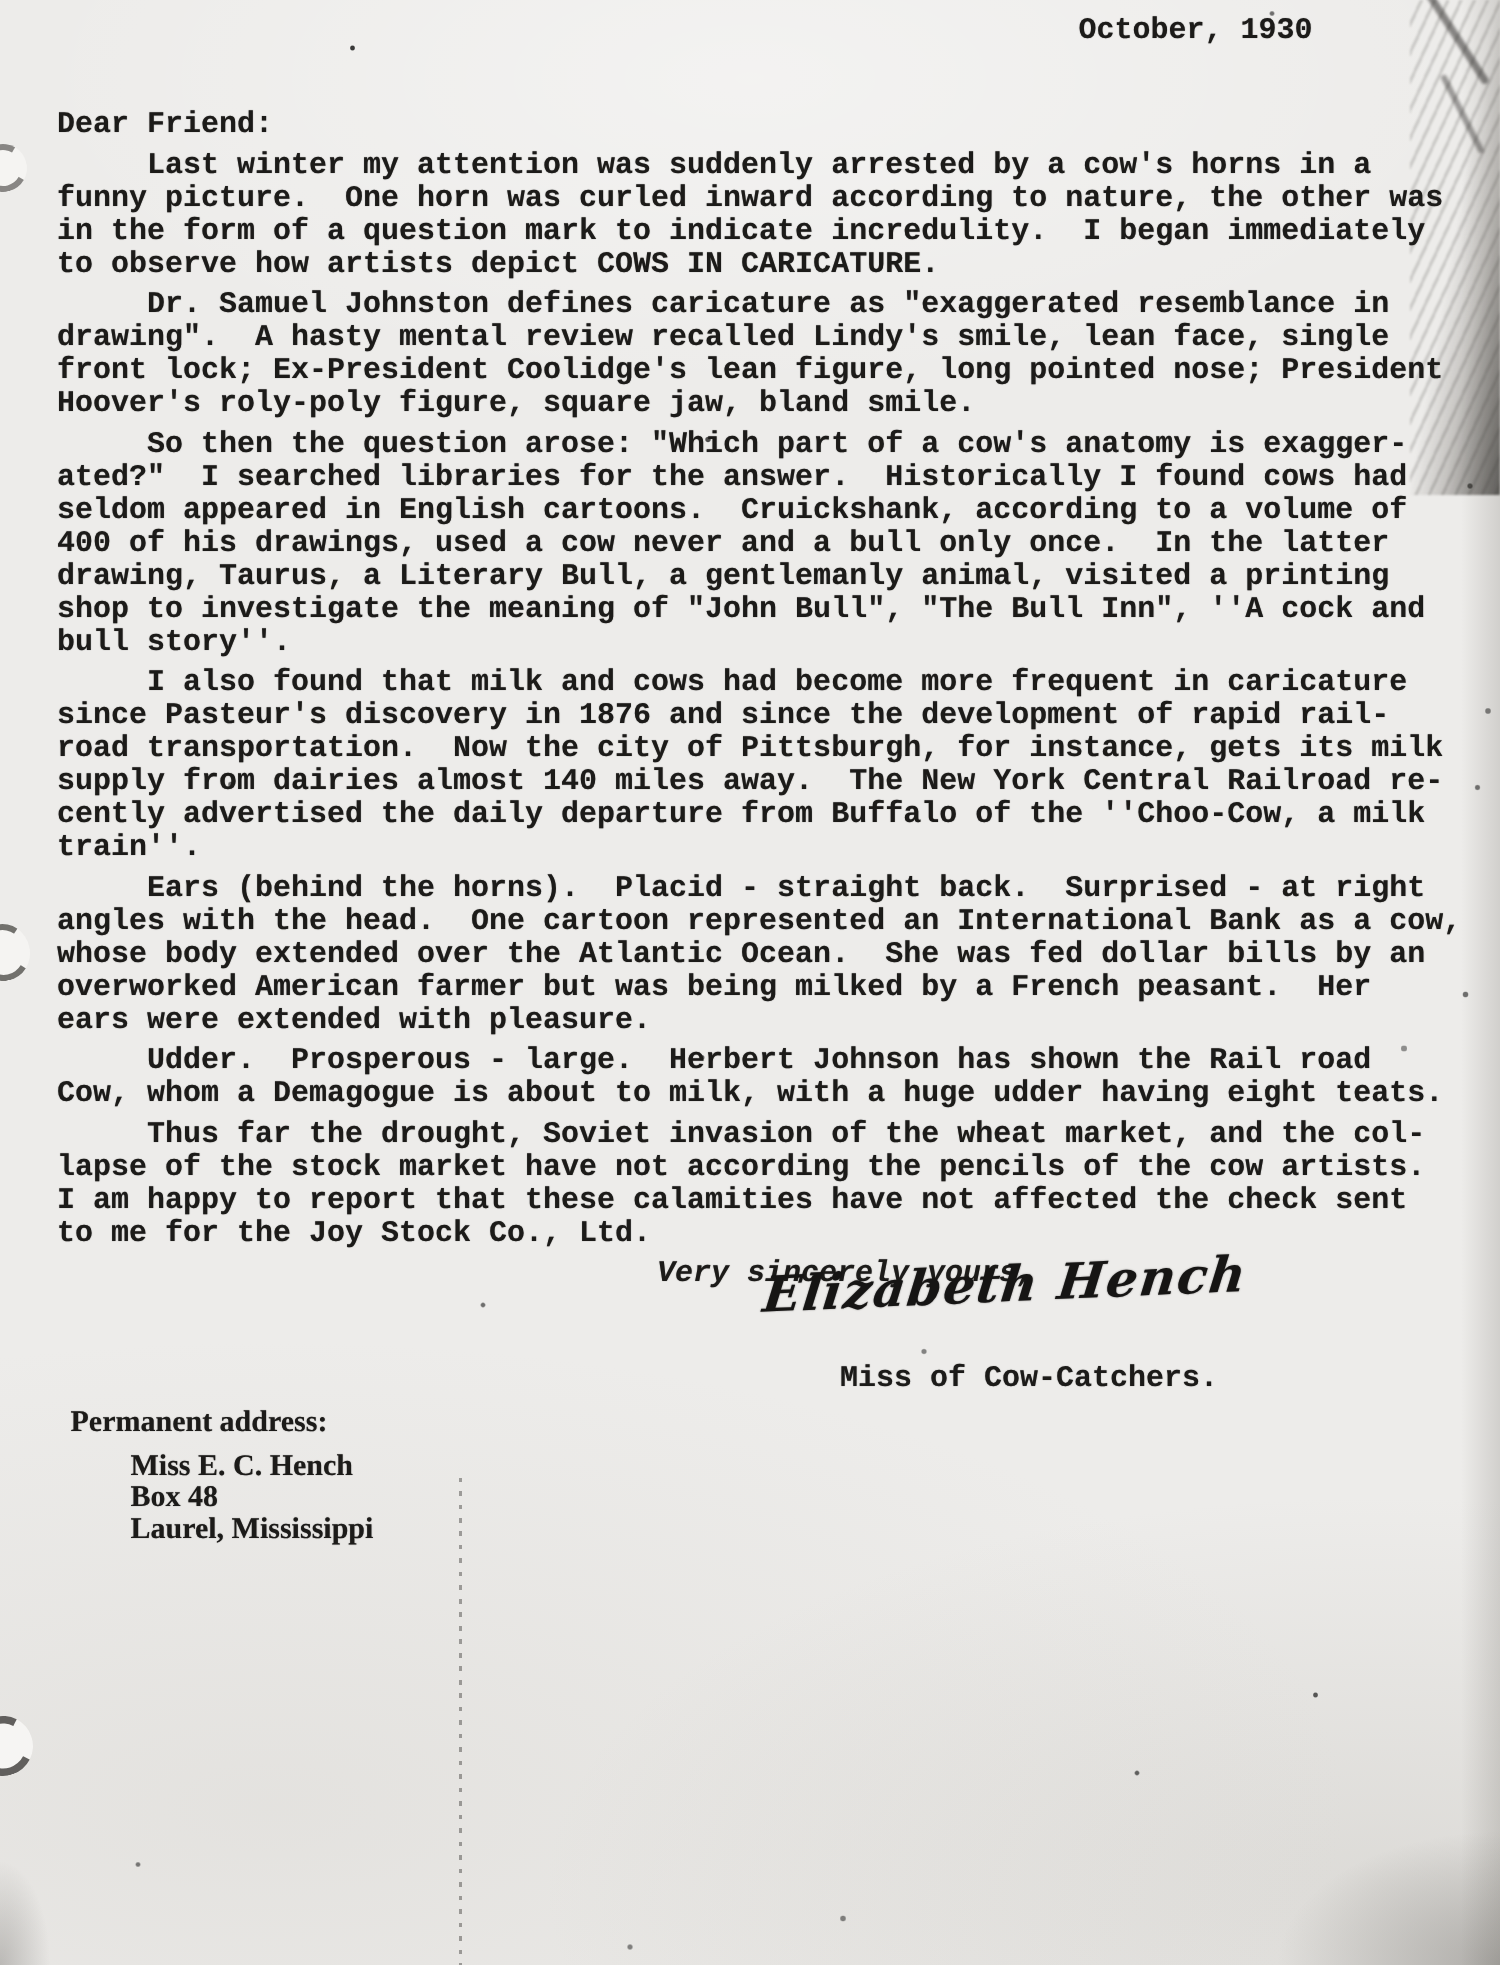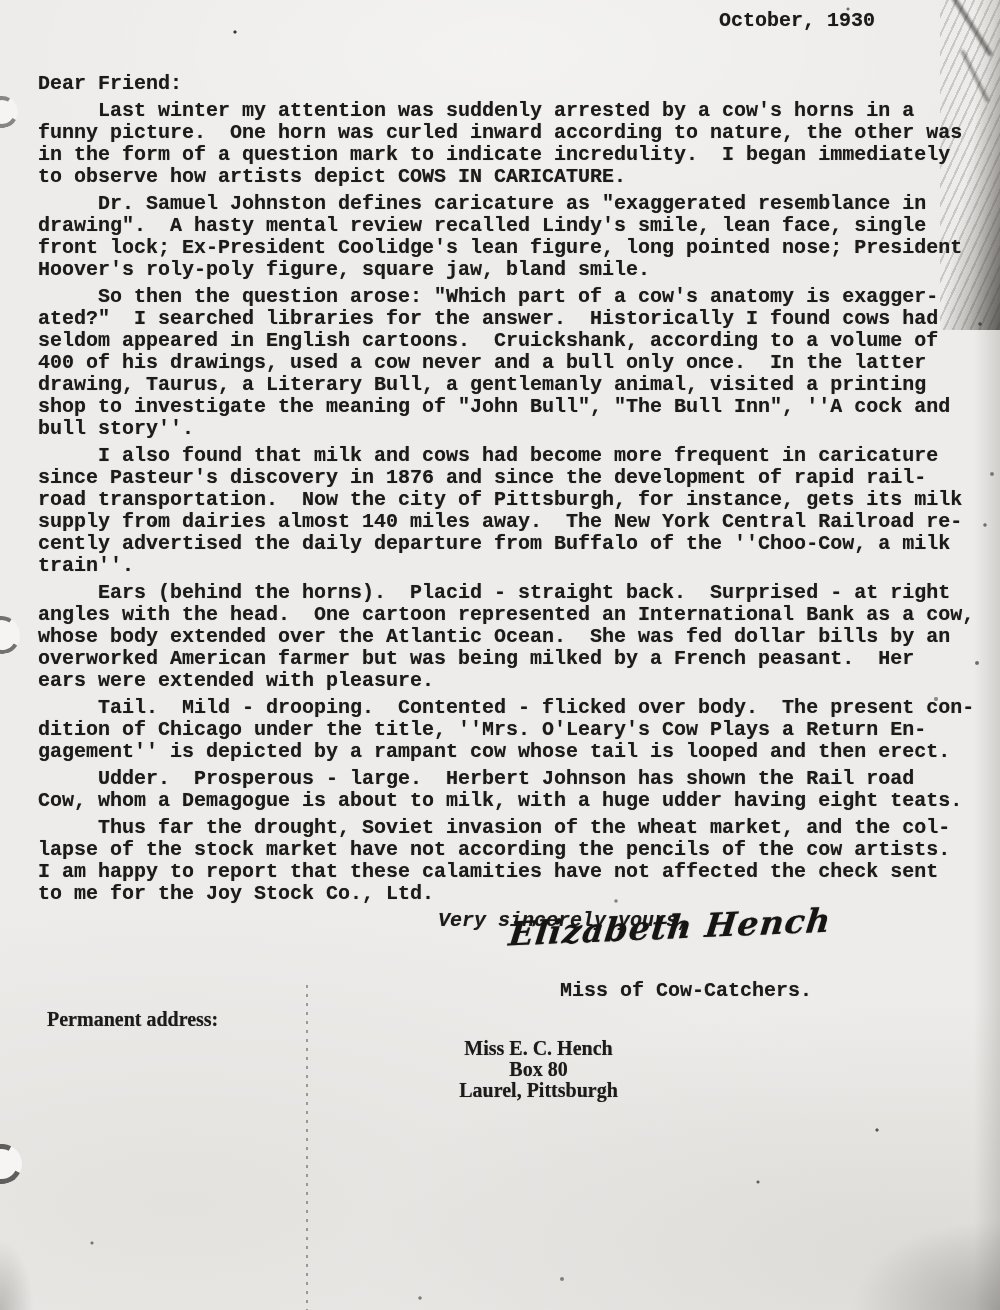--- a/index.html
+++ b/index.html
@@ -61,21 +61,21 @@
     font-family:"DejaVu Serif", serif; font-style:italic; font-weight:700;
     font-size:33px; line-height:44px; letter-spacing:1px;
     transform:skewX(-9deg) rotate(-2.5deg); transform-origin:left center;
     color:#161514; text-shadow:0 0 1px rgba(20,19,18,.6);
     white-space:pre;
   }
   .sig-title { margin-top:1px; padding-left:522px; white-space:pre; }
   .address { margin-top:6px;font-family:Liberation Serif, serif; }
   .addr-label { padding-left:9px; white-space:pre; }
   .addr-lines { padding-left:49px; margin-top:8px; line-height:21px; }
-  .addr-lines div { white-space:pre;text-align:center; }
+  .addr-lines div { white-space:pre; }
 
   
   .crease {
     position:absolute; left:306px; top:985px; width:2px; height:325px;
     background:repeating-linear-gradient(180deg,
       rgba(45,43,40,.55) 0 3px, transparent 3px 9px);
     opacity:.75; pointer-events:none;
   }
   
   .arc { position:absolute; border-radius:50%; pointer-events:none; background:rgba(245,244,242,.92); }
@@ -131,40 +131,37 @@
 since Pasteur's discovery in 1876 and since the development of rapid rail-
 road transportation.  Now the city of Pittsburgh, for instance, gets its milk
 supply from dairies almost 140 miles away.  The New York Central Railroad re-
 cently advertised the daily departure from Buffalo of the ''Choo-Cow, a milk
 train''.</p>
     <p class="para">     Ears (behind the horns).  Placid - straight back.  Surprised - at right
 angles with the head.  One cartoon represented an International Bank as a cow,
 whose body extended over the Atlantic Ocean.  She was fed dollar bills by an
 overworked American farmer but was being milked by a French peasant.  Her
 ears were extended with pleasure.</p>
-    <p class="para">     Tail.  Mild - drooping.  Contented - flicked over body.  The present con-
-dition of Chicago under the title, ''Mrs. O'Leary's Cow Plays a Return En-
-gagement'' is depicted by a rampant cow whose tail is looped and then erect.</p>
     <p class="para">     Udder.  Prosperous - large.  Herbert Johnson has shown the Rail road
 Cow, whom a Demagogue is about to milk, with a huge udder having eight teats.</p>
     <p class="para">     Thus far the drought, Soviet invasion of the wheat market, and the col-
 lapse of the stock market have not according the pencils of the cow artists.
 I am happy to report that these calamities have not affected the check sent
 to me for the Joy Stock Co., Ltd.</p>
 
     <div class="closing">Very sincerely yours,</div>
     <div class="signature">Elizabeth Hench</div>
     <div class="sig-title">Miss of Cow-Catchers.</div>
 
     <div class="address">
       <div class="addr-label">Permanent address:</div>
       <div class="addr-lines">
         <div>Miss E. C. Hench</div>
-        <div>Box 80</div>
-        <div>Laurel, Pittsburgh</div>
+        <div>Box 48</div>
+        <div>Laurel, Mississippi</div>
       </div>
     </div>
   </div>
 
   <div class="crease"></div>
   <div class="arc arc1"></div>
   <div class="arc arc2"></div>
   <div class="arc arc3"></div>
   <div class="edge-right"></div>
   <div class="edge-right-band"></div>

